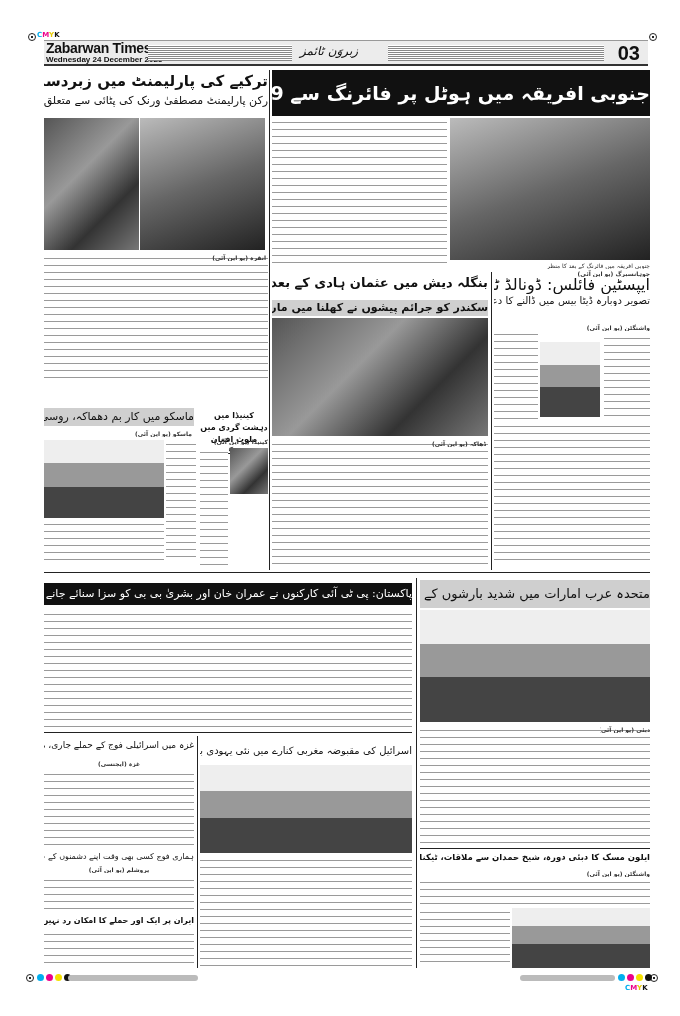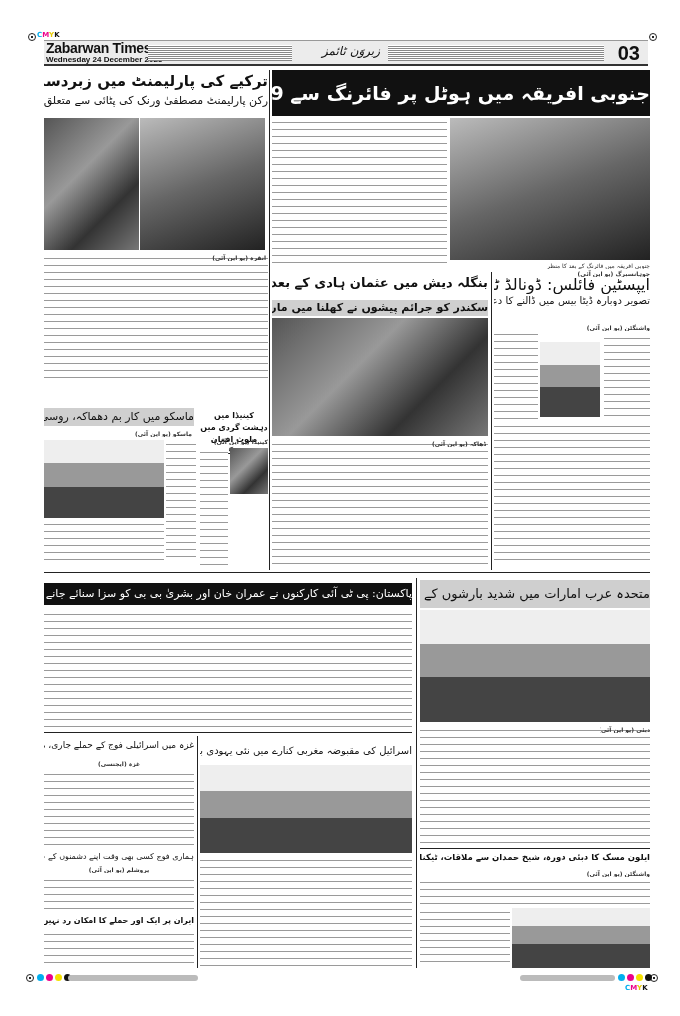--- a/index.html
+++ b/index.html
@@ -49,21 +49,21 @@
     <span style="background:#ec008c"></span>
     <span style="background:#f5e000"></span>
     <span style="background:#111"></span>
   </div>
 <div class="abs cmyk" style="left:625px;top:984px"><span class="c">C</span><span class="m">M</span><span class="y">Y</span><span class="k">K</span></div>
 
 <div class="abs header"></div>
 <div class="abs brand">Zabarwan Times</div>
 <div class="abs date">Wednesday 24 December 2025</div>
 <div class="abs lines" style="left:148px;top:45px;width:144px"></div>
-<div class="abs urdu-mast" style="left:300px;top:44px;width:80px;text-align:right">زبروَن ٹائمز</div>
+<div class="abs urdu-mast" style="left:300px;top:44px;width:80px;text-align:left">زبروَن ٹائمز</div>
 <div class="abs lines" style="left:388px;top:45px;width:216px"></div>
 <div class="abs pgno">03</div>
 
 <div class="abs hl" style="left:44px;top:72px;width:224px;font-size:15px;font-weight:bold">ترکیے کی پارلیمنٹ میں زبردست ہنگامہ</div>
 <div class="abs sub" style="left:44px;top:94px;width:224px;font-size:11px">رکن پارلیمنٹ مصطفیٰ ورنک کی پٹائی سے متعلق ویڈیو وائرل</div>
 <div class="abs photo" style="left:44px;top:118px;width:95px;height:132px"></div>
 <div class="abs photo2" style="left:140px;top:118px;width:125px;height:132px"></div>
 <div class="abs text" style="left:44px;top:254px;width:224px;height:128px"></div>
 <div class="abs cap" style="left:200px;top:254px;width:66px;font-weight:bold">انقرہ (یو این آئی)</div>
 

